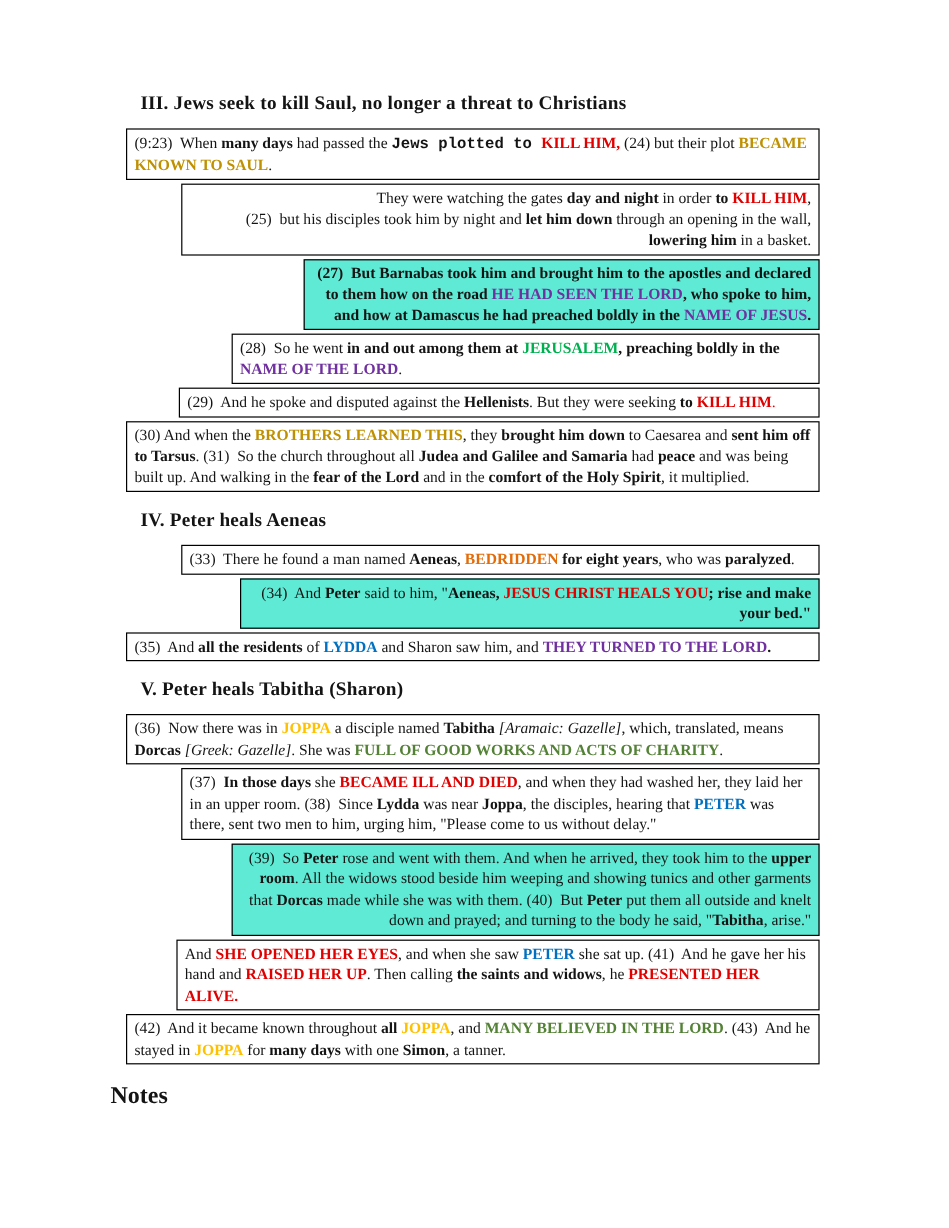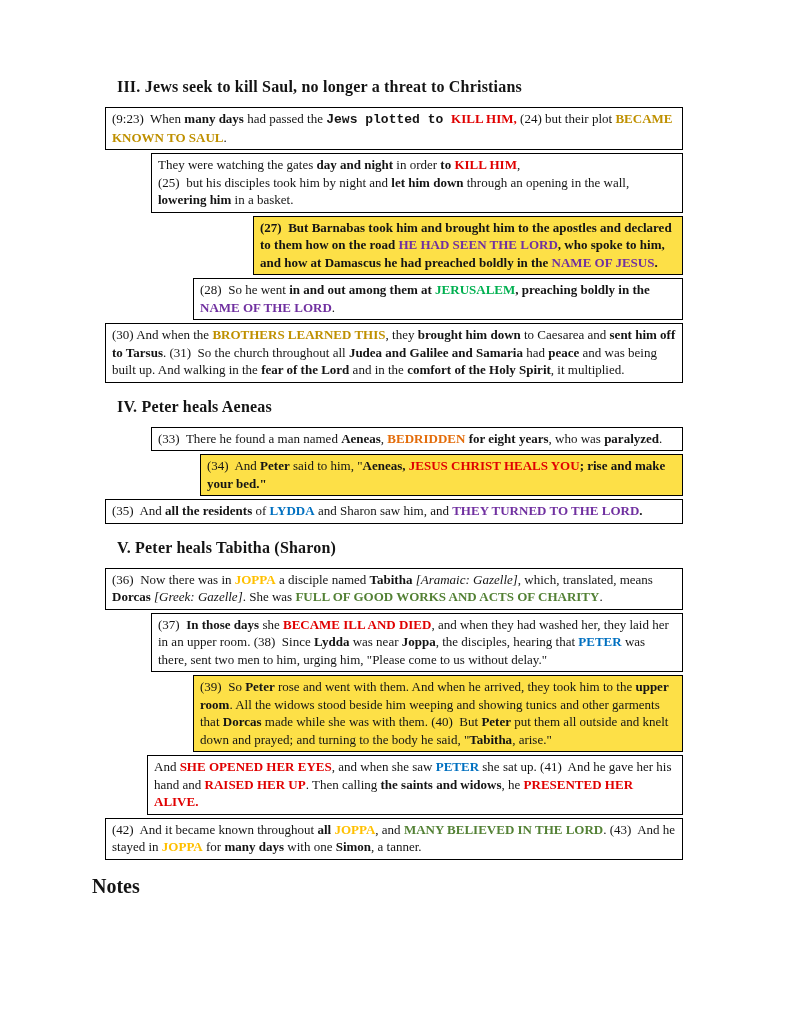--- a/index.html
+++ b/index.html
@@ -22,55 +22,58 @@
   }
   .verse-box {
     box-sizing:border-box;
     border:1px solid #000;
     margin-bottom:3px;
     padding:2px 6px 3px 6px;
     font-size:13px;
     line-height:17.5px;
     background:#ffffff;
   }
-  .verse-box.shaded { background:#fde047; }
+  .verse-box.shaded { background:#5eead4;text-align:right; }
   .runs { margin:0; white-space:pre-wrap; }
   .notes { width:600px; margin-top:8px; }
   .notes-heading {
     font-size:20px; font-weight:bold;
     margin:0 0 7px -13px;
   }
 </style>
 </head>
 <body>
 
 <div class="page">
   <div class="content">
     <main id="sections-root">
   <section class="outline-section">
     <h2 class="section-heading">III. Jews seek to kill Saul, no longer a threat to Christians</h2>
     <div class="boxes">
   <div class="verse-box" style="margin-left: 0px;">
     <p class="runs"><span>(9:23)  When </span><span style="font-weight: bold;">many days</span><span> had passed the </span><span style="font-weight: bold; font-family: Liberation Mono, monospace;">Jews plotted to </span><span style="font-weight: bold; color: rgb(224, 0, 0);">KILL HIM,</span><span> (24) but their plot </span><span style="font-weight: bold; color: rgb(191, 144, 0);">BECAME KNOWN TO SAUL</span><span>.</span></p>
   </div>
 
-  <div class="verse-box" style="margin-left: 46px;">
+  <div class="verse-box" style="margin-left: 46px; text-align: right;">
     <p class="runs"><span>They were watching the gates </span><span style="font-weight: bold;">day and night</span><span> in order </span><span style="font-weight: bold;">to </span><span style="font-weight: bold; color: rgb(224, 0, 0);">KILL HIM</span><span>,
 (25)  but his disciples took him by night and </span><span style="font-weight: bold;">let him down</span><span> through an opening in the wall, </span><span style="font-weight: bold;">lowering him</span><span> in a basket.</span></p>
   </div>
 
 
   <div class="verse-box shaded" style="margin-left: 148px;">
     <p class="runs"><span style="font-weight: bold;">(27)  But Barnabas took him and brought him to the apostles and declared to them how on the road </span><span style="font-weight: bold; color: rgb(112, 48, 160);">HE HAD SEEN THE LORD</span><span style="font-weight: bold;">, who spoke to him, and how at Damascus he had preached boldly in the </span><span style="font-weight: bold; color: rgb(112, 48, 160);">NAME OF JESUS</span><span style="font-weight: bold;">.</span></p>
   </div>
 
   <div class="verse-box" style="margin-left: 88px;">
     <p class="runs"><span>(28)  So he went </span><span style="font-weight: bold;">in and out among them at </span><span style="font-weight: bold; color: rgb(0, 176, 80);">JERUSALEM</span><span style="font-weight: bold;">, preaching boldly in the </span><span style="font-weight: bold; color: rgb(112, 48, 160);">NAME OF THE LORD</span><span>.</span></p>
   </div>
 
+  <div class="verse-box" style="margin-left: 44px;">
+    <p class="runs"><span>(29)  And he spoke and disputed against the </span><span style="font-weight: bold;">Hellenists</span><span>. But they were seeking </span><span style="font-weight: bold;">to </span><span style="font-weight: bold; color: rgb(224, 0, 0);">KILL HIM</span><span style="color: rgb(224, 0, 0);">.</span></p>
+  </div>
 
   <div class="verse-box" style="margin-left: 0px;">
     <p class="runs"><span>(30) And when the </span><span style="font-weight: bold; color: rgb(191, 144, 0);">BROTHERS LEARNED THIS</span><span>, they </span><span style="font-weight: bold;">brought him down</span><span> to Caesarea and </span><span style="font-weight: bold;">sent him off to Tarsus</span><span>. (31)  So the church throughout all </span><span style="font-weight: bold;">Judea and Galilee and Samaria</span><span> had </span><span style="font-weight: bold;">peace</span><span> and was being built up. And walking in the </span><span style="font-weight: bold;">fear of the Lord</span><span> and in the </span><span style="font-weight: bold;">comfort of the Holy Spirit</span><span>, it multiplied.</span></p>
   </div>
 </div>
   </section>
 
   <section class="outline-section">
     <h2 class="section-heading">IV. Peter heals Aeneas</h2>
     <div class="boxes">

